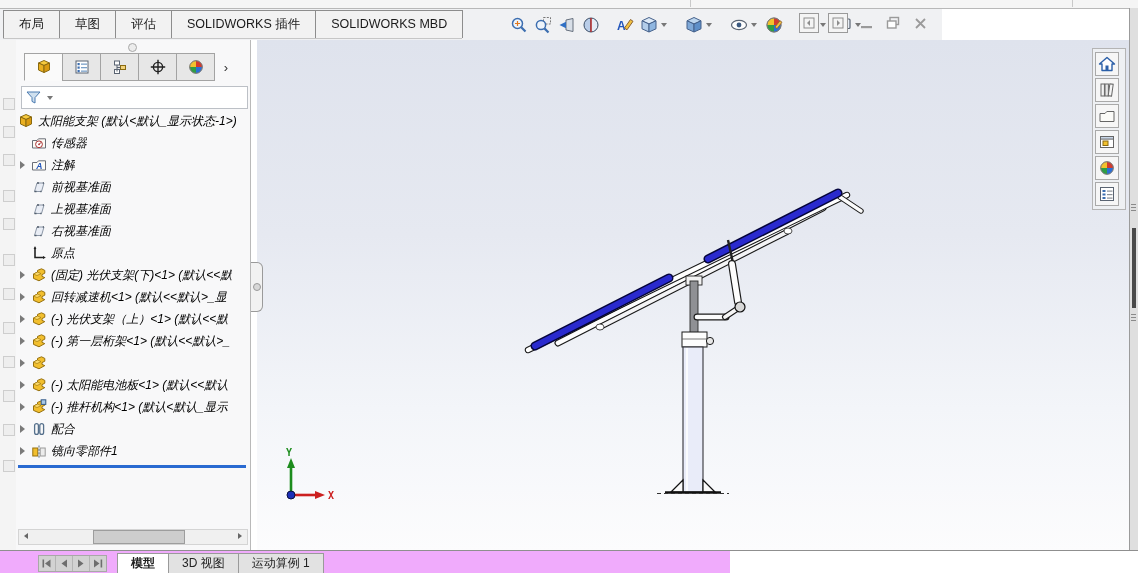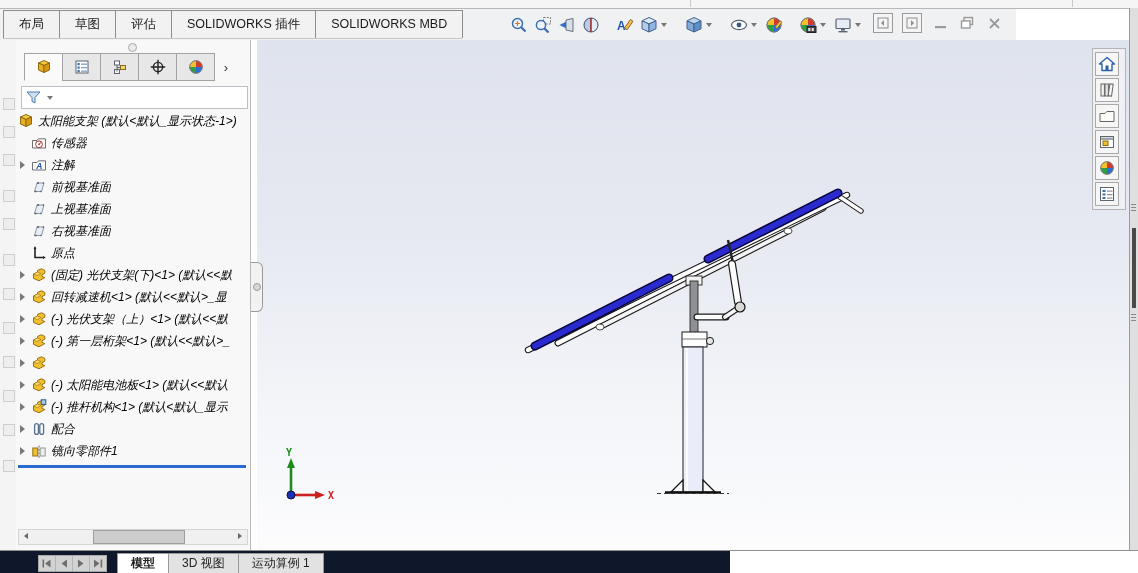--- a/index.html
+++ b/index.html
@@ -3,21 +3,21 @@
 <meta charset="utf-8">
 <style>
   html,body{margin:0;padding:0;}
   body{width:1138px;height:573px;position:relative;overflow:hidden;
        font-family:"Liberation Sans",sans-serif;background:#fff;color:#111;}
   .abs{position:absolute;}
   
   #menu-sliver{top:0;left:0;width:1138px;height:8px;background:#f5f5f5;border-bottom:1px solid #b8b8b8;}
   #menu-sliver .sep{position:absolute;top:0;width:1px;height:7px;background:#c9c9c9;}
   
-  #topbar{top:9px;left:0;width:1016px;height:31px;background:#f0f1f3;}
+  #topbar{top:9px;left:0;width:942px;height:31px;background:#f0f1f3;}
   #ribbon-tabs{position:absolute;left:3px;top:1px;height:29px;display:flex;background:#c6c6c6;padding:0;}
   .rtab{height:27px;line-height:27px;padding:0 15px;font-size:12.5px;background:#f2f2f2;
         border:1px solid #8d8d8d;border-bottom:none;margin-right:-1px;white-space:nowrap;color:#1a1a1a;}
   
   #headsup{position:absolute;left:508px;top:3px;height:26px;display:flex;align-items:center;gap:2px;}
   .hbtn{display:flex;align-items:center;padding:2px 2px;border-radius:3px;}
   .hsep{width:8px;}
   .icn{display:inline-block;}
   .icn svg{display:block;}
   .caret{width:0;height:0;border-left:3.5px solid transparent;border-right:3.5px solid transparent;
@@ -69,21 +69,21 @@
   #task-pane{top:48px;right:12px;width:28px;display:flex;flex-direction:column;gap:2px;padding:3px 2px;
              background:#eef0f3;border:1px solid #b4b4b4;}
   .tp-btn{width:22px;height:22px;background:#f6f6f6;border:1px solid #a9a9a9;display:flex;
           align-items:center;justify-content:center;}
   
   #bg-edge{top:8px;right:0;width:8px;height:565px;background:#dfdfdf;border-left:1px solid #9b9b9b;}
   #bg-edge .hash{position:absolute;left:1px;width:5px;height:1px;background:#8a8a8a;}
   #bg-edge .thumb{position:absolute;left:2px;top:220px;width:4px;height:80px;background:#4a4a4a;}
   
   #statusbar{left:0;bottom:0;width:1138px;height:22px;background:#fff;border-top:1px solid #8f8f8f;}
-  #doc-strip{position:absolute;left:0;top:0;height:22px;width:730px;background:#0f172a;display:flex;align-items:flex-end;}
+  #doc-strip{position:absolute;left:0;top:0;height:22px;width:730px;background:#f0abfc;display:flex;align-items:flex-end;}
   #tab-nav{display:flex;margin:0 10px 1px 38px;border:1px solid #a8a8a8;background:#d2d2d2;}
   .nav-btn{width:16px;height:15px;display:flex;align-items:center;justify-content:center;border-right:1px solid #b5b5b5;}
   .nav-btn:last-child{border-right:none;}
   .dtab{height:19px;line-height:19px;padding:0 13px;font-size:12px;background:#e2e2e2;
         border:1px solid #9a9a9a;border-bottom:none;margin-right:-1px;color:#222;}
   .dtab.active{background:#fff;font-weight:bold;}
 </style>
 </head>
 <body>
 

